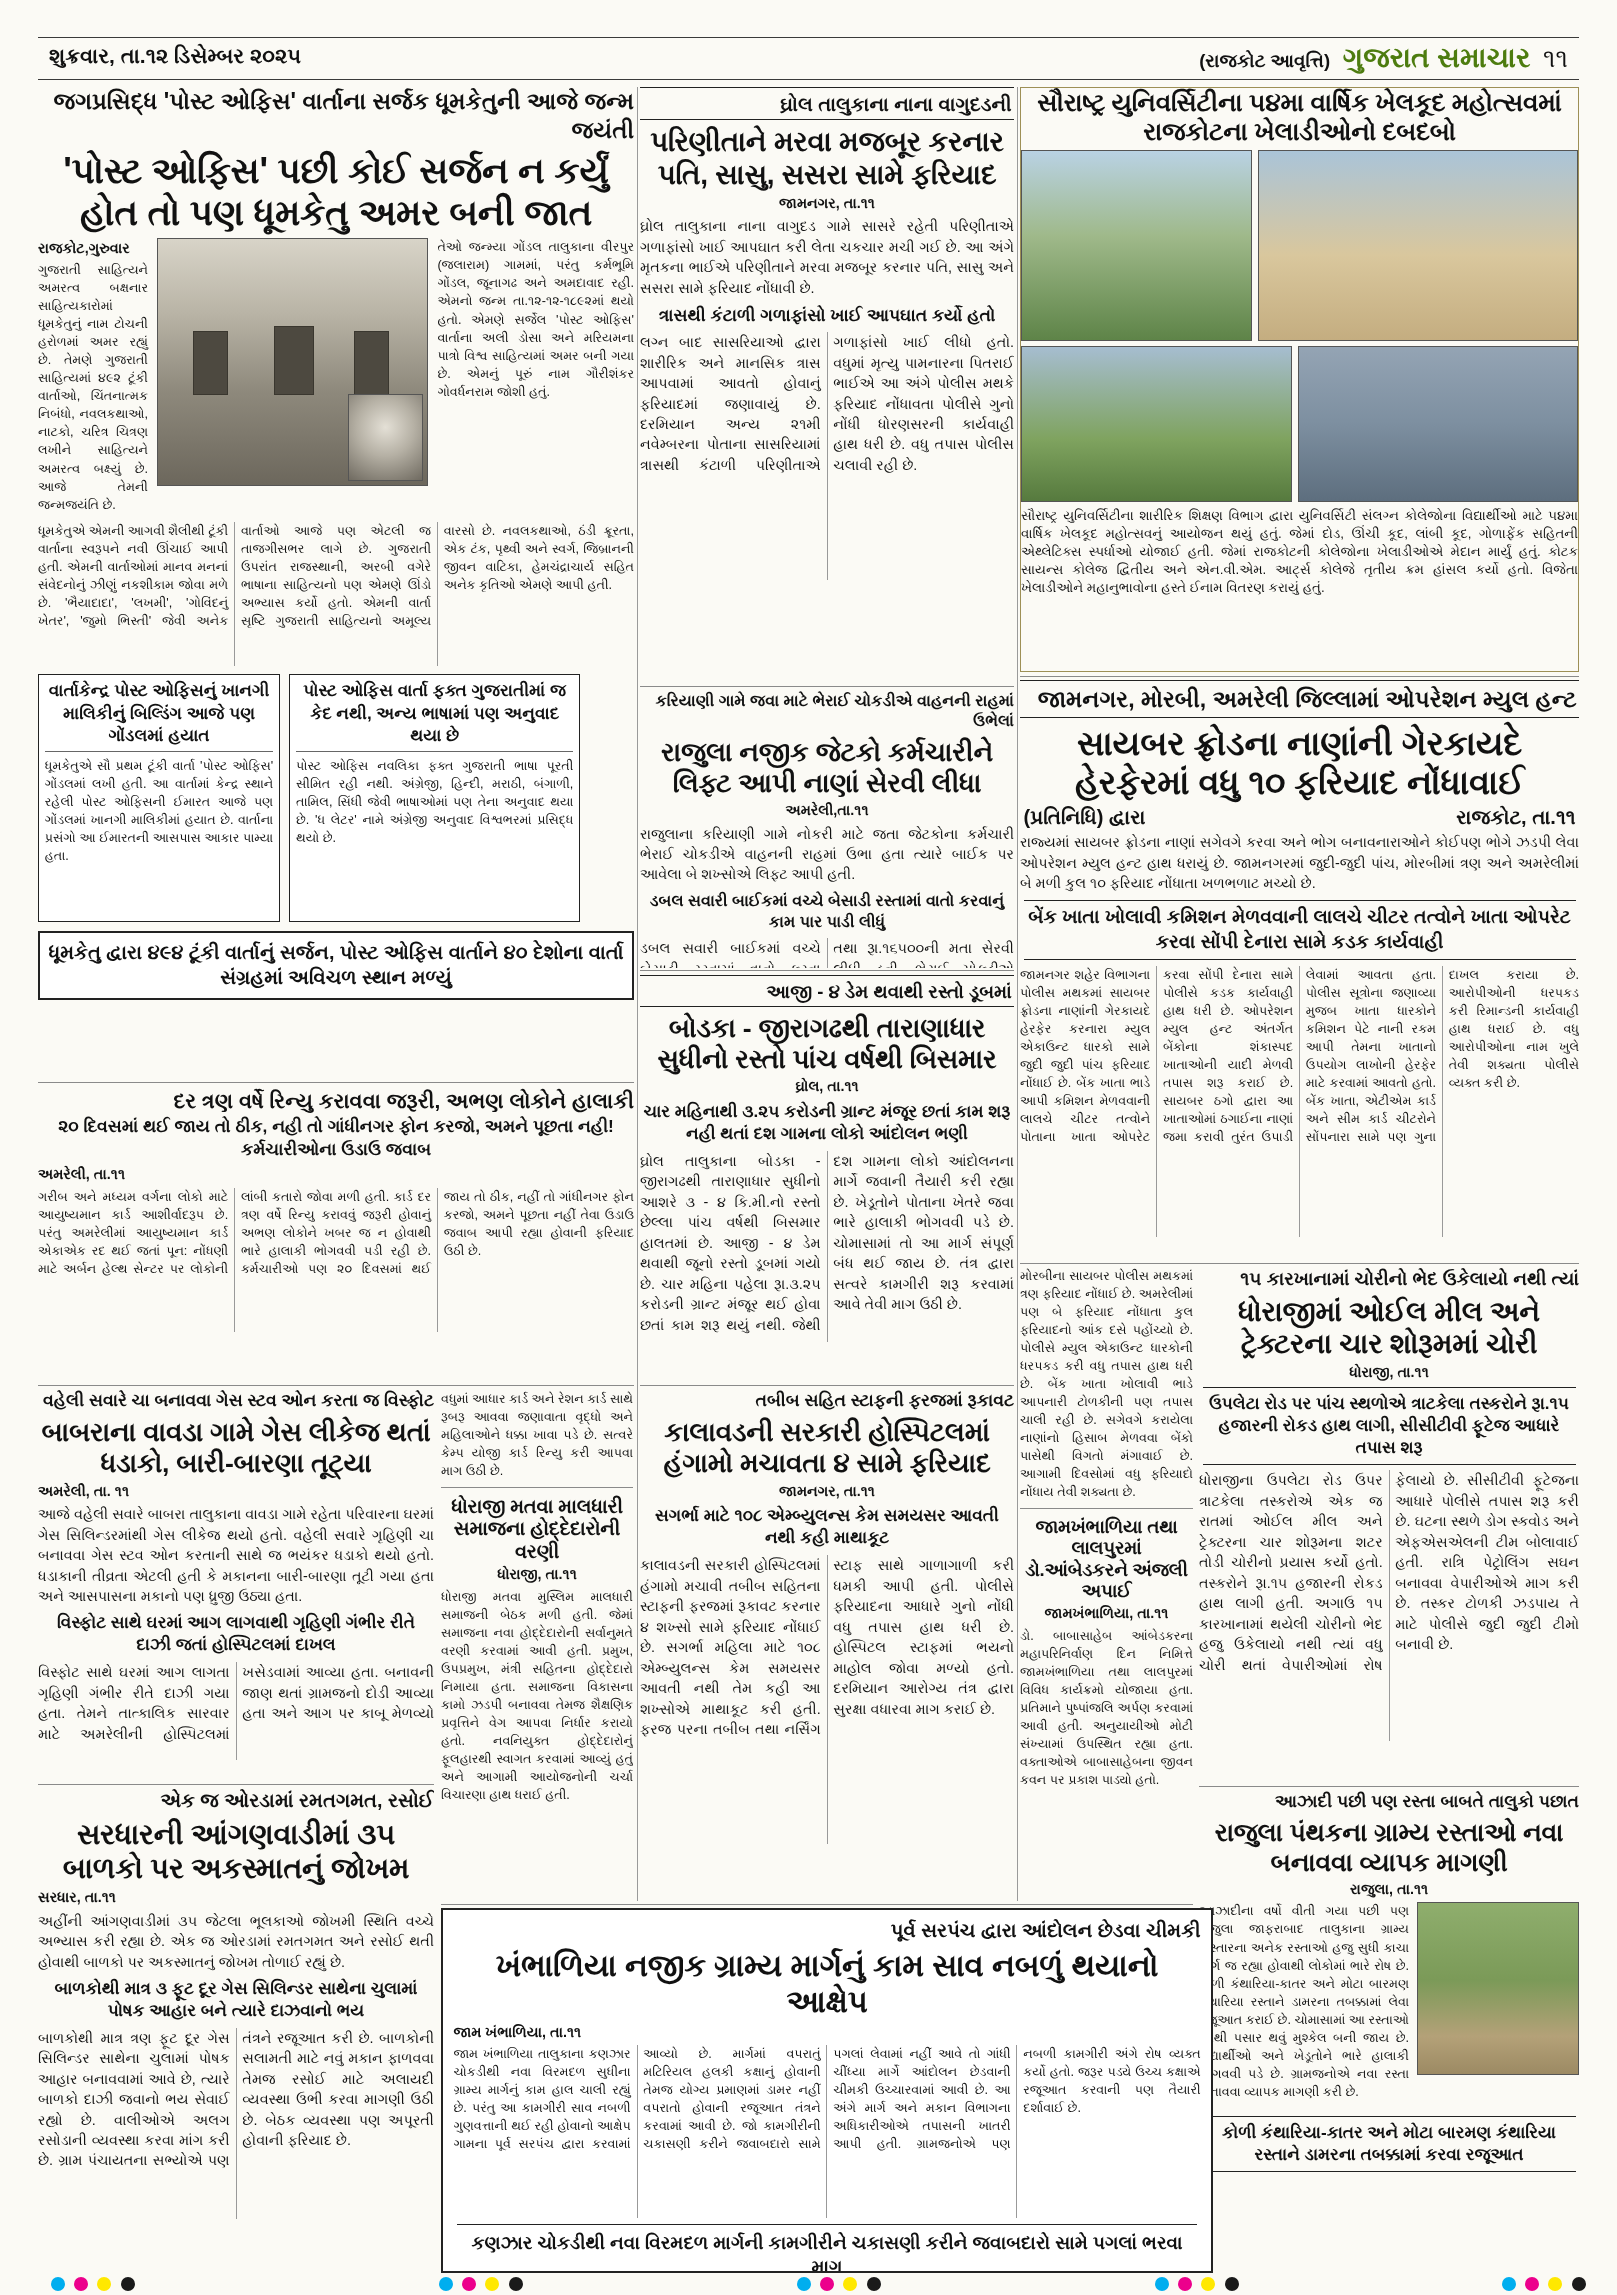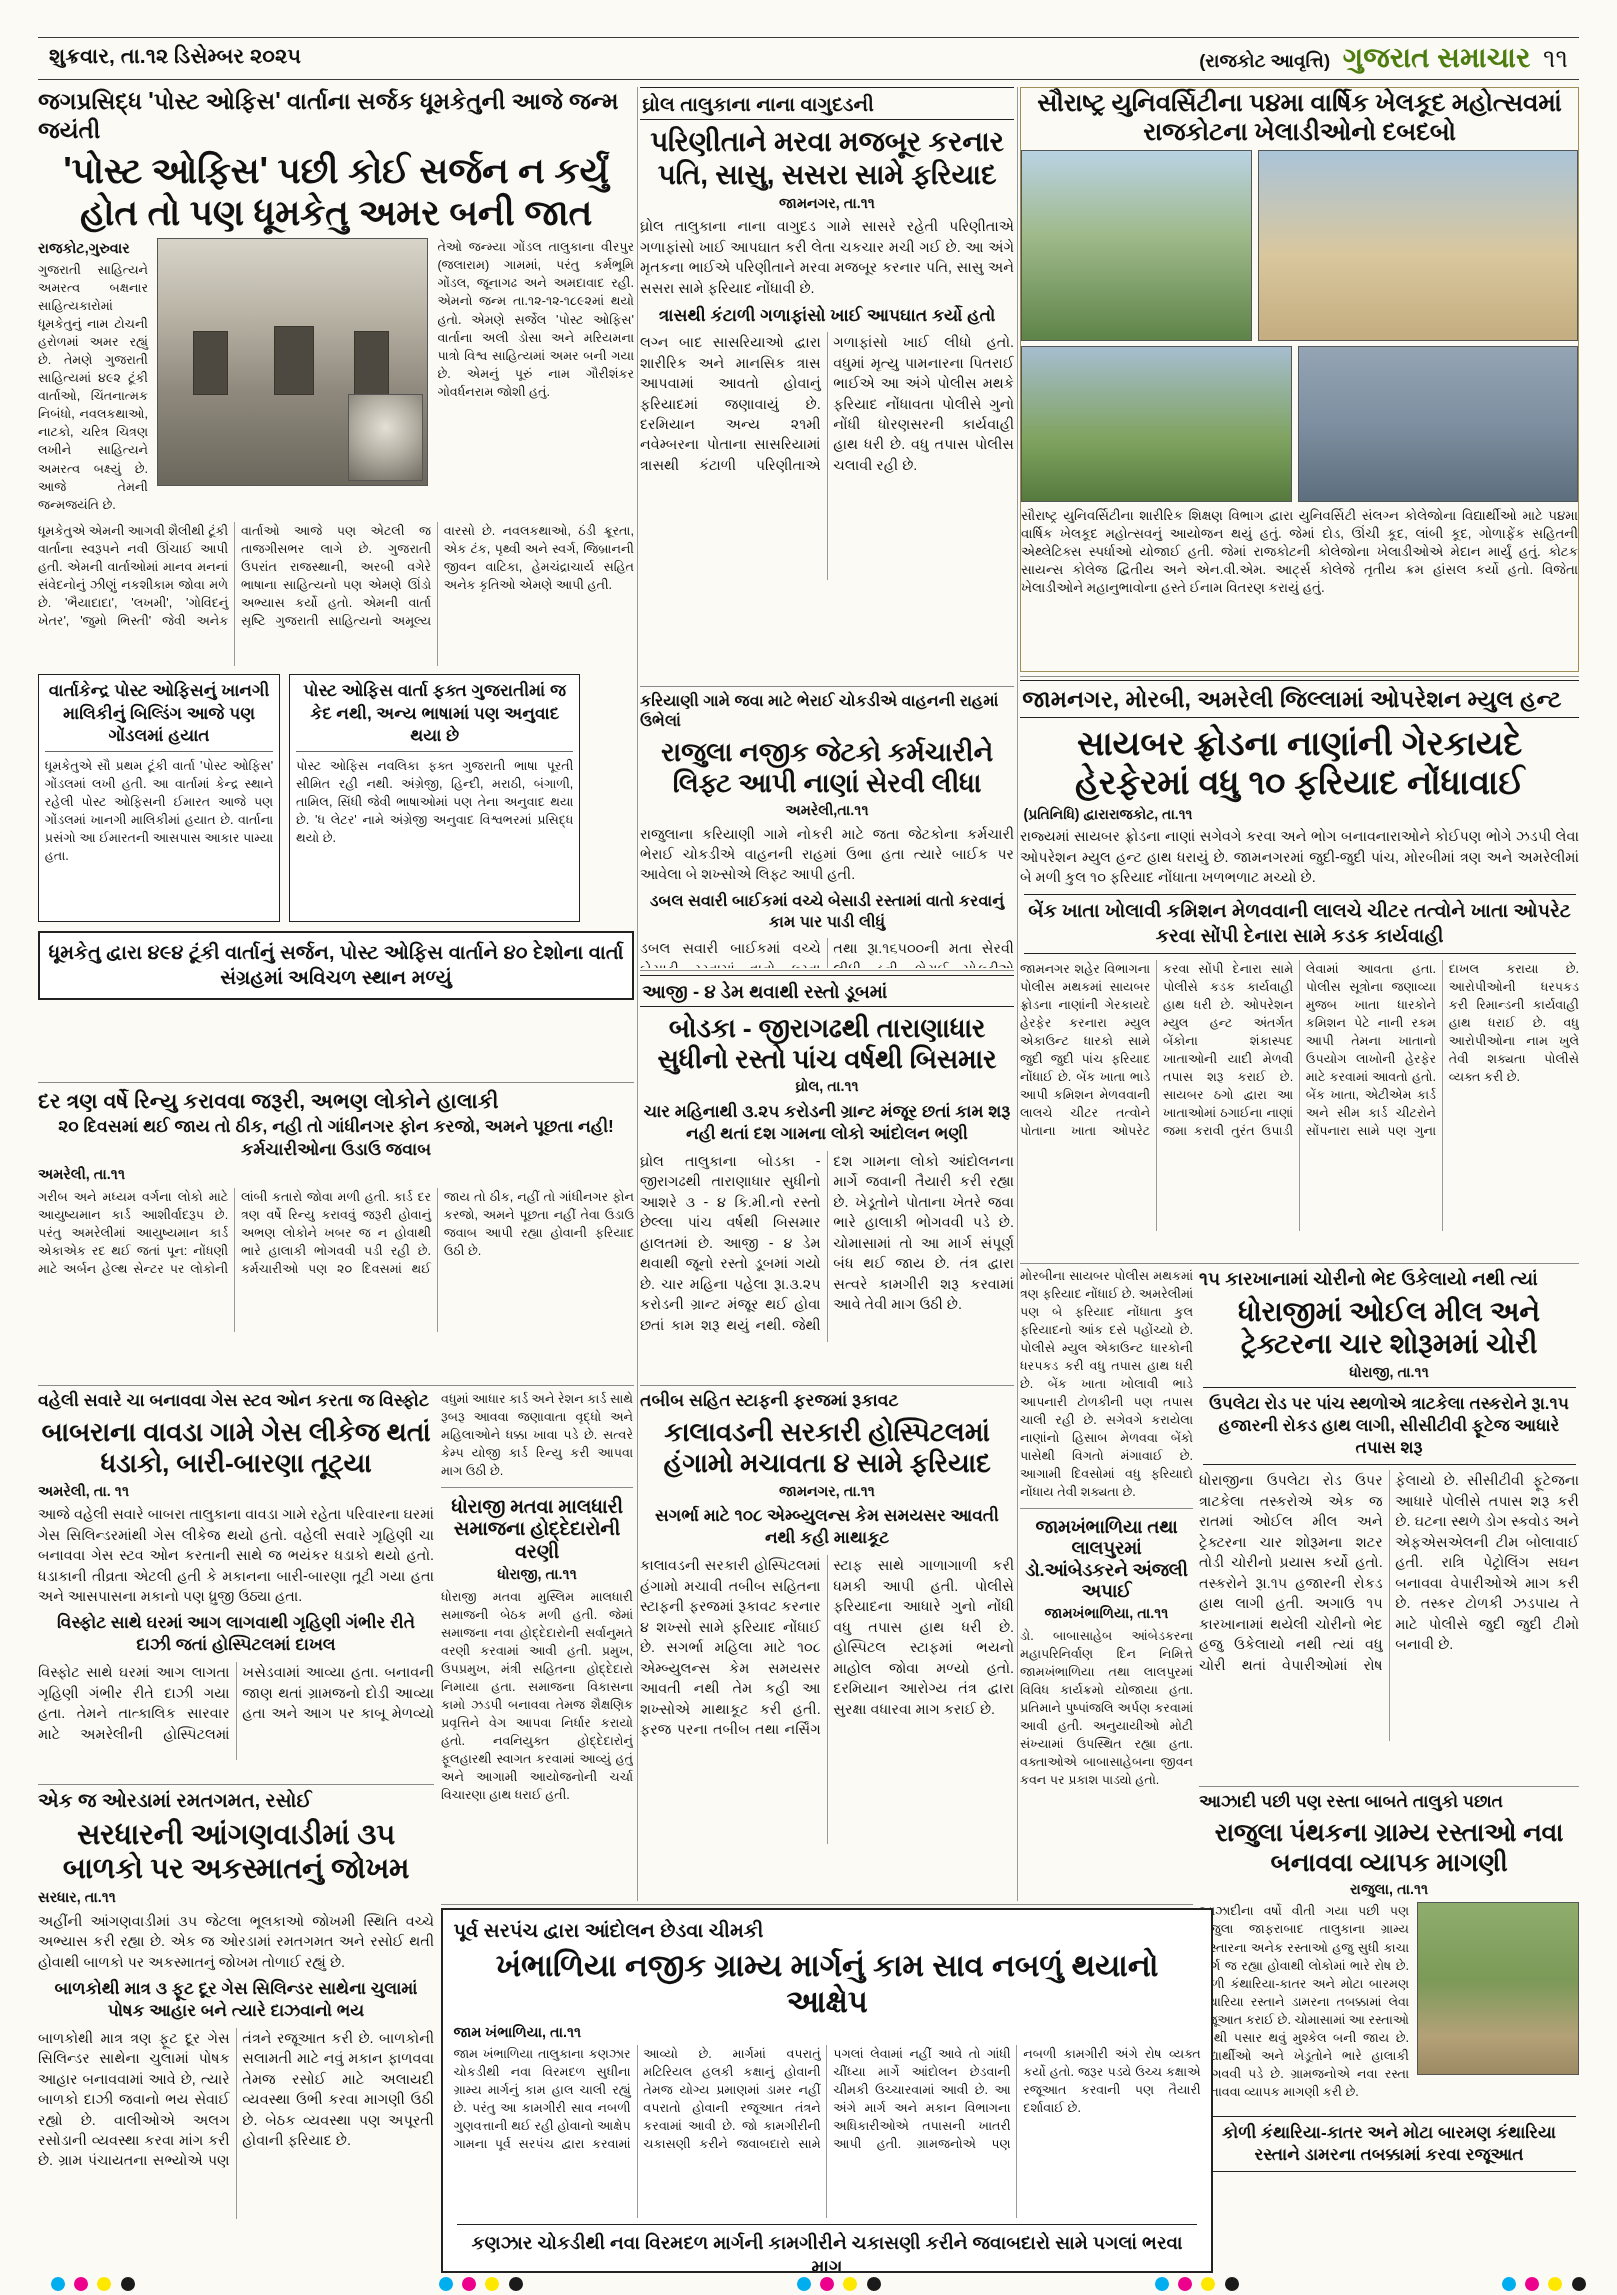--- a/index.html
+++ b/index.html
@@ -3,21 +3,21 @@
 <meta charset="utf-8">
 <style>
   *{margin:0;padding:0;box-sizing:border-box}
   html,body{background:#cfcfcf}
   body{font-family:"Liberation Sans","DejaVu Sans",sans-serif;color:#111}
   .page{position:relative;width:1617px;height:2295px;background:#fbfaf5;margin:0 auto;overflow:hidden}
   .hrule{position:absolute;height:1.2px;background:#3a3a3a}
   .hrule.thin{height:0.6px;background:#8a8a8a}
   .vrule{position:absolute;width:0.6px;background:#9a9a9a}
   .article{position:absolute;overflow:hidden}
-  .kicker{font-weight:700;text-align:left;line-height:1.25}
+  .kicker{font-weight:700;text-align:right;line-height:1.25}
   .kicker.ruled{border-top:1.2px solid #222;border-bottom:1.2px solid #222;padding:3.5px 2.3px}
   .headline{font-weight:700;text-align:center;line-height:1.16;margin:5.8px 0 3.5px 0;letter-spacing:-0.3px}
   .dateline{font-weight:700;text-align:center;font-size:14.4px;margin:1.2px 0 4.6px 0}
   .subhead{font-weight:700;text-align:center;line-height:1.3;margin:5.8px 3.5px}
   .subhead.ruled{border-top:1.2px solid #222;border-bottom:1.2px solid #222;padding:4.6px 2.3px}
   .bodytext{font-size:14.4px;line-height:1.42;text-align:justify}
   .small{font-size:12.7px}
   .cols2{column-count:2;column-gap:12.7px;column-rule:0.6px solid #999}
   .cols3{column-count:3;column-gap:12.7px;column-rule:0.6px solid #999}
   .cols4{column-count:4;column-gap:12.7px;column-rule:0.6px solid #999}
@@ -125,21 +125,21 @@
     <div class="dateline">અમરેલી,તા.૧૧</div>
     <div class="bodytext">રાજુલાના કરિયાણી ગામે નોકરી માટે જતા જેટકોના કર્મચારી ભેરાઈ ચોકડીએ વાહનની રાહમાં ઉભા હતા ત્યારે બાઈક પર આવેલા બે શખ્સોએ લિફ્ટ આપી હતી.</div>
     <div class="subhead" style="font-size:16px">ડબલ સવારી બાઈકમાં વચ્ચે બેસાડી રસ્તામાં વાતો કરવાનું કામ પાર પાડી લીધું</div>
     <div class="bodytext cols2" style="height:75px">ડબલ સવારી બાઈકમાં વચ્ચે બેસાડી રસ્તામાં વાતો કરતા કરતા ખિસ્સામાંથી રૂા.૫૦૦૦ તથા રૂા.૧૬૫૦૦ની મતા સેરવી લીધી હતી. ભેરાઈ ચોકડીએ વાહનમાંથી ઉતારી દઈ બાઈક ચાલક ભાગી છૂટ્યા હતા. રાજુલા પોલીસે ગુનો નોંધી વધુ તપાસ હાથ ધરી છે.</div>
   </section>
   <div class="hrule thin" style="left:640px;top:970px;width:374px"></div>
 
   <section class="article" style="left:1020px;top:680px;width:559px;height:579px">
     <div class="kicker ruled" style="font-size:23px">જામનગર, મોરબી, અમરેલી જિલ્લામાં ઓપરેશન મ્યુલ હન્ટ</div>
     <h1 class="headline" style="font-size:34px">સાયબર ફ્રોડના નાણાંની ગેરકાયદે હેરફેરમાં વધુ ૧૦ ફરિયાદ નોંધાવાઈ</h1>
-    <div style="display:flex;justify-content:flex-start;font-weight:700;font-size:14px;padding:0 3.5px">
+    <div style="display:flex;justify-content:space-between;font-weight:700;font-size:20px;padding:0 3.5px">
       <span>(પ્રતિનિધિ) દ્વારા</span>
       <span>રાજકોટ, તા.૧૧</span>
     </div>
     <div class="bodytext" style="margin-top:3.5px">રાજ્યમાં સાયબર ફ્રોડના નાણાં સગેવગે કરવા અને ભોગ બનાવનારાઓને કોઈપણ ભોગે ઝડપી લેવા ઓપરેશન મ્યુલ હન્ટ હાથ ધરાયું છે. જામનગરમાં જુદી-જુદી પાંચ, મોરબીમાં ત્રણ અને અમરેલીમાં બે મળી કુલ ૧૦ ફરિયાદ નોંધાતા ખળભળાટ મચ્યો છે.</div>
     <div class="subhead ruled" style="font-size:19px">બેંક ખાતા ખોલાવી કમિશન મેળવવાની લાલચે ચીટર તત્વોને ખાતા ઓપરેટ કરવા સોંપી દેનારા સામે કડક કાર્યવાહી</div>
     <div class="bodytext small cols4" style="height:271px">જામનગર શહેર વિભાગના પોલીસ મથકમાં સાયબર ફ્રોડના નાણાંની ગેરકાયદે હેરફેર કરનારા મ્યુલ એકાઉન્ટ ધારકો સામે જુદી જુદી પાંચ ફરિયાદ નોંધાઈ છે. બેંક ખાતા ભાડે આપી કમિશન મેળવવાની લાલચે ચીટર તત્વોને પોતાના ખાતા ઓપરેટ કરવા સોંપી દેનારા સામે પોલીસે કડક કાર્યવાહી હાથ ધરી છે. ઓપરેશન મ્યુલ હન્ટ અંતર્ગત બેંકોના શંકાસ્પદ ખાતાઓની યાદી મેળવી તપાસ શરૂ કરાઈ છે. સાયબર ઠગો દ્વારા આ ખાતાઓમાં ઠગાઈના નાણાં જમા કરાવી તુરંત ઉપાડી લેવામાં આવતા હતા. પોલીસ સૂત્રોના જણાવ્યા મુજબ ખાતા ધારકોને કમિશન પેટે નાની રકમ આપી તેમના ખાતાનો ઉપયોગ લાખોની હેરફેર માટે કરવામાં આવતો હતો. બેંક ખાતા, એટીએમ કાર્ડ અને સીમ કાર્ડ ચીટરોને સોંપનારા સામે પણ ગુના દાખલ કરાયા છે. આરોપીઓની ધરપકડ કરી રિમાન્ડની કાર્યવાહી હાથ ધરાઈ છે. વધુ આરોપીઓના નામ ખુલે તેવી શક્યતા પોલીસે વ્યક્ત કરી છે.</div>
   </section>
   <div class="hrule thin" style="left:1020px;top:1263px;width:559px"></div>
 
   <section class="article" style="left:38px;top:1088px;width:596px;height:293px">

